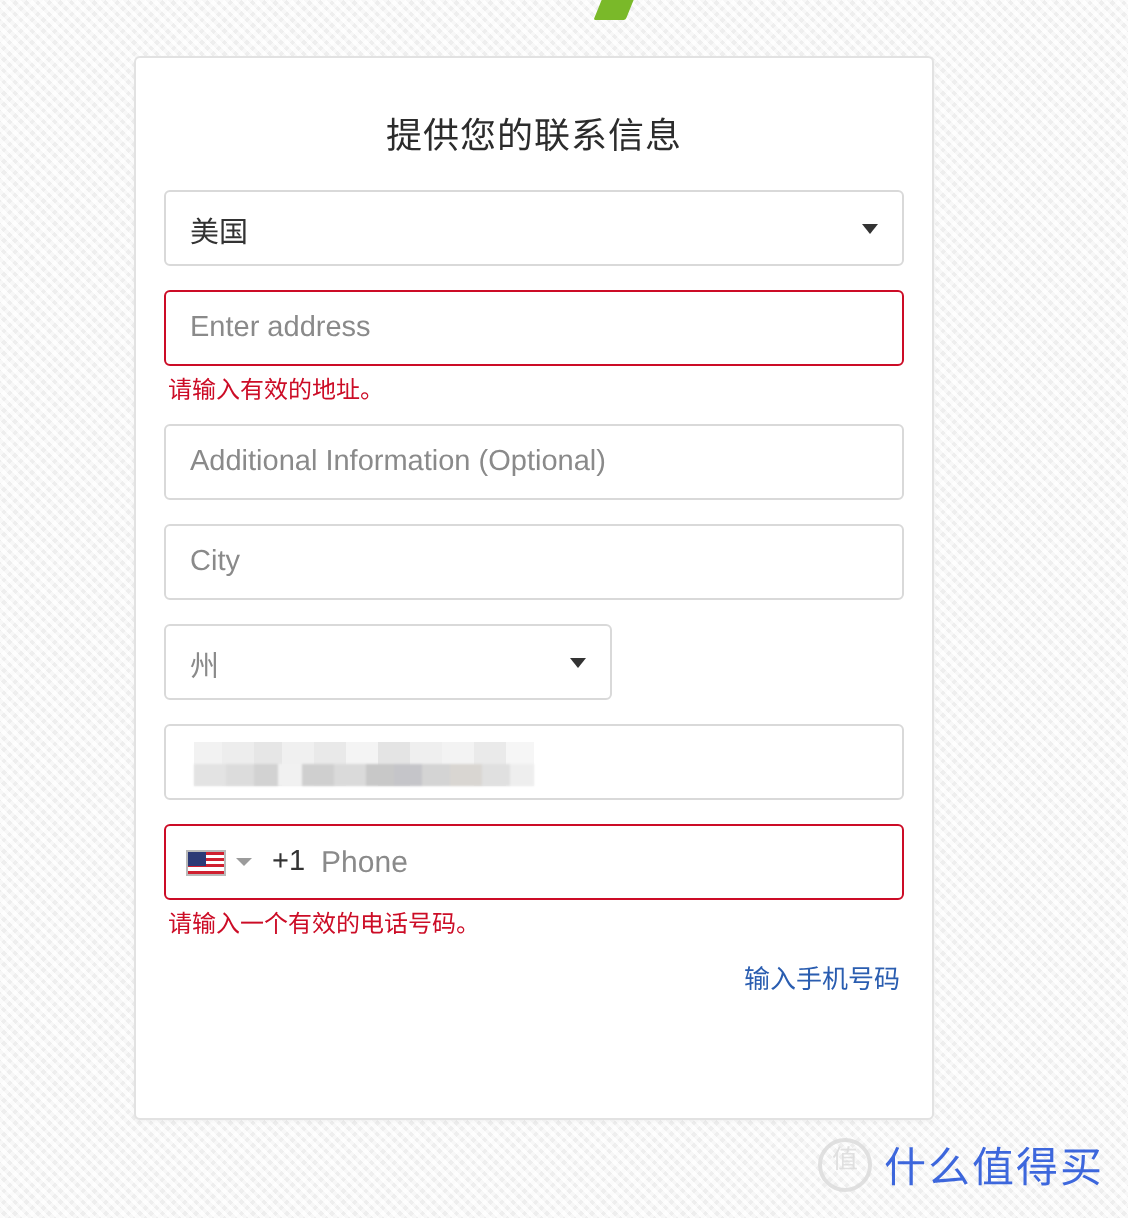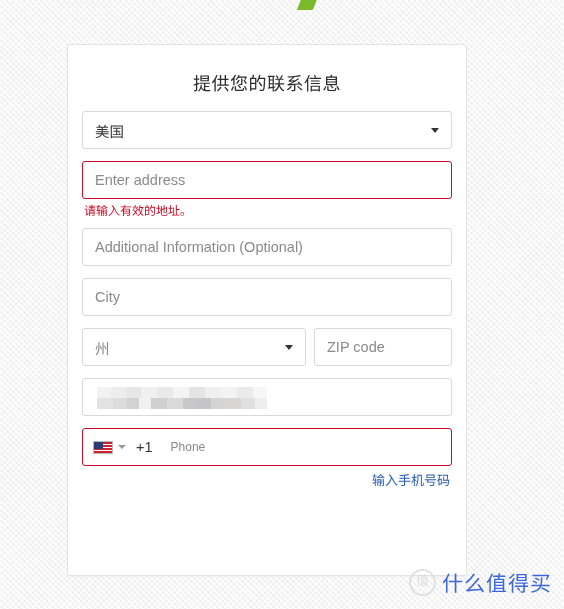--- a/index.html
+++ b/index.html
@@ -29,21 +29,21 @@
     height: 16px;
     background: #7ab929;
     transform: skewX(-22deg);
     border-radius: 1px;
   }
 
   
   .card {
     position: absolute;
     left: 67px;
-    top: 44px;
+    top: 28px;
     width: 400px;
     height: 532px;
     background: #ffffff;
     border: 1px solid #e2e2e2;
     border-radius: 3px;
     box-shadow: 0 1px 2px rgba(0,0,0,0.04);
     box-sizing: border-box;
   }
 
   .card-title {
@@ -226,24 +226,24 @@
   }
   .dial-code {
     margin-left: 10px;
     font-size: 14.5px;
     color: #333333;
     flex: 0 0 auto;
   }
   .phone-input {
     border: 0;
     outline: none;
-    margin-left: 16px;
+    margin-left: 6px;
     flex: 1 1 auto;
     font-family: "Liberation Sans", "DejaVu Sans", sans-serif;
-    font-size: 12px;
+    font-size: 15px;
     color: #333333;
     background: transparent;
     min-width: 0;
   }
   .phone-input::placeholder {
     color: #8a8a8a;
     opacity: 1;
   }
 
   
@@ -335,41 +335,39 @@
       <input class="ctrl" type="text" placeholder="City" style="">
     </div>
 
     <div class="row">
       <div class="col-state">
         <div class="select-box placeholder-val">
           <span>州</span>
         </div>
         <span class="caret"></span>
       </div>
-      <div class="col-zip">
-        <input class="ctrl" type="text" placeholder="ZIP code" style="">
-      </div>
     </div>
 
     <div class="field">
       <div class="ctrl redacted">
         <span class="mosaic"></span>
       </div>
     </div>
 
     <div class="field tight">
       <div class="phone-box">
         <span class="flag">
           <span class="canton"></span>
         </span>
         <span class="flag-caret"></span>
         <span class="dial-code">+1</span>
         <input class="phone-input" type="text" placeholder="Phone" style="">
       </div>
     </div>
+    <div class="err-msg">请输入一个有效的电话号码。</div>
 
     <div class="link-row">
       <a class="helper-link" href="#">输入手机号码</a>
     </div>
 
 
   </div>
 </div>
 
 <div class="watermark">

